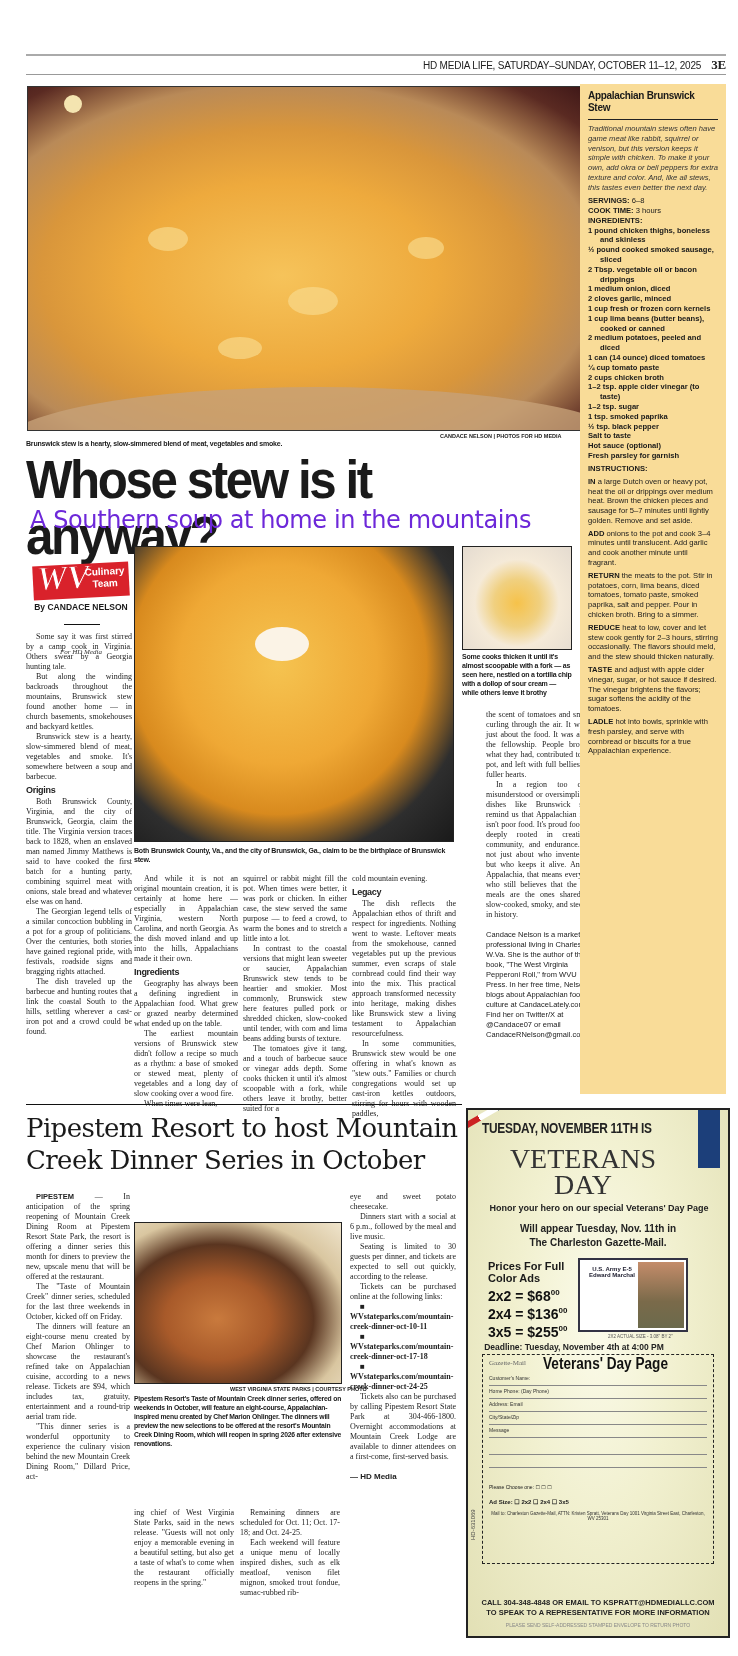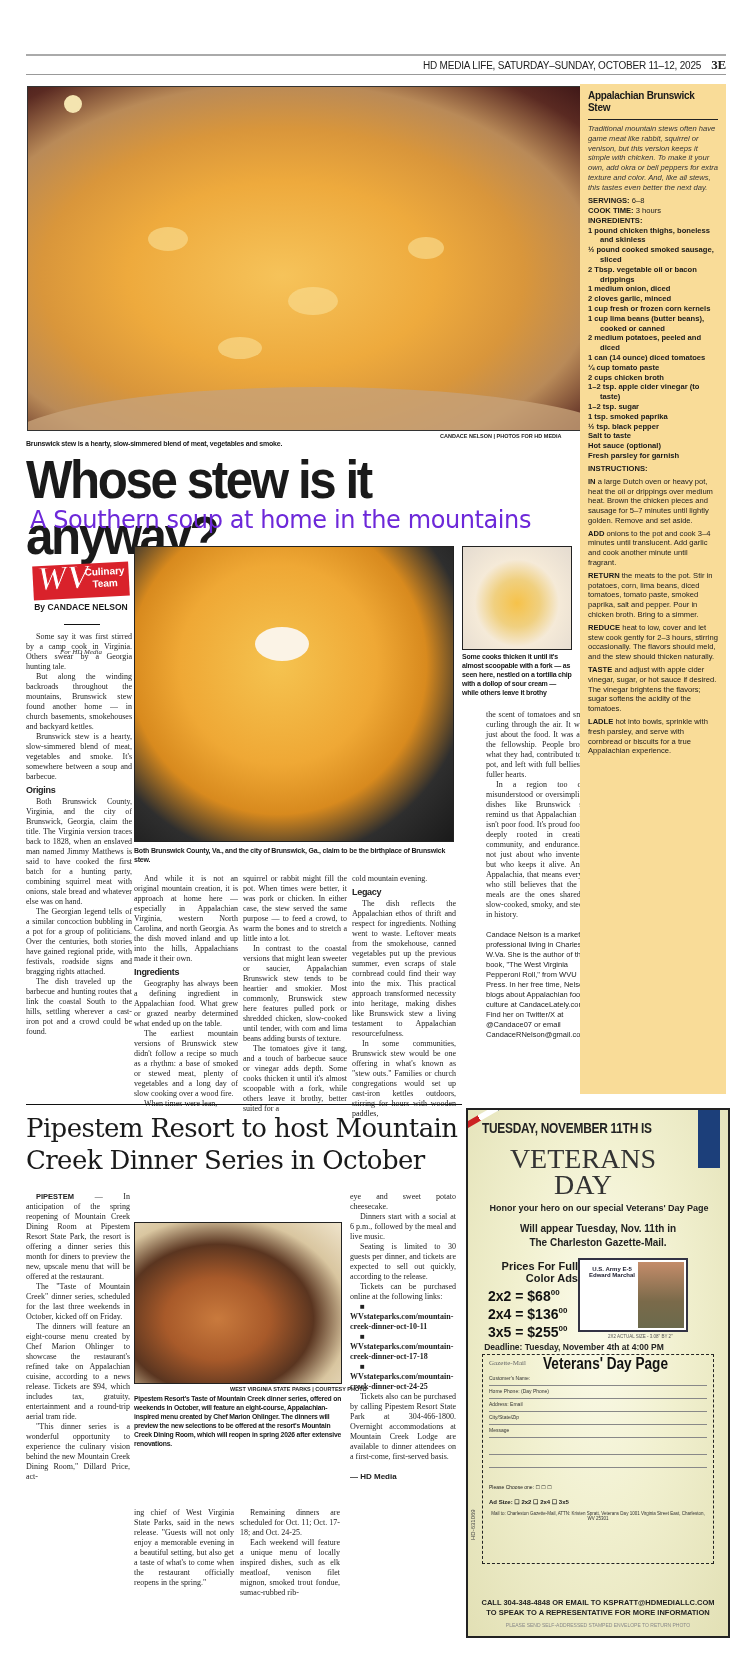--- a/index.html
+++ b/index.html
@@ -53,21 +53,21 @@
 
   .photo4 { left: 134px; top: 1222px; width: 208px; height: 162px; border: 1px solid #222;
     background: radial-gradient(ellipse at 40% 60%, #c97a3d 0%, #a85a2a 30%, #5a3520 55%, #d9c6a0 75%, #efe4cc 100%); }
 
   .ad { left: 466px; top: 1108px; width: 264px; height: 530px; border: 2px solid #222;
     background: radial-gradient(ellipse at 50% 40%, #fbfbea 0%, #f1f0cf 45%, #e2e0b5 100%); font-family: "Liberation Sans", sans-serif; overflow: hidden; }
   .ad .top { position: absolute; left: 14px; top: 10px; font-weight: bold; font-size: 14px; letter-spacing: -0.3px; color: #222; transform: scaleX(0.85); transform-origin: left; }
   .ad .big { position: absolute; left: 0; width: 230px; text-align: center; font-family: "Liberation Serif", serif; font-size: 28px; line-height: 26px; color: #333; }
   .ad .honor { position: absolute; left: 6px; top: 93px; width: 250px; font-weight: bold; font-size: 9px; color: #222; text-align: center; }
   .ad .appear { position: absolute; left: 10px; top: 112px; width: 240px; text-align: center; font-weight: bold; font-size: 10px; line-height: 14px; color: #222; }
-  .ad .prices-t { position: absolute; left: 20px; top: 150px; width: 90px; text-align: right; font-weight: bold; font-size: 11px; line-height: 12px; }
+  .ad .prices-t { position: absolute; left: 20px; top: 150px; width: 90px; text-align: left; font-weight: bold; font-size: 11px; line-height: 12px; }
   .ad .price { position: absolute; left: 20px; font-weight: bold; font-size: 14px; color: #111; }
   .ad .price sup { font-size: 8px; }
   .ad .vet { position: absolute; left: 110px; top: 148px; width: 110px; height: 74px; background: #fff; border: 2px solid #334; }
   .ad .vet .name { position: absolute; left: 2px; top: 6px; width: 60px; font-size: 6px; font-weight: bold; color: #223; text-align: center; }
   .ad .vet .face { position: absolute; right: 2px; top: 2px; width: 46px; height: 66px; background: linear-gradient(#c48c6a, #7a6a4a 60%, #6b6a4c); }
   .ad .size-note { position: absolute; left: 140px; top: 224px; font-size: 4.5px; color: #555; }
   .ad .deadline { position: absolute; left: 0; top: 232px; width: 212px; text-align: center; font-weight: bold; font-size: 8.5px; color: #222; }
   .ad .form { position: absolute; left: 14px; top: 244px; width: 232px; height: 210px; border: 1px dashed #222; padding: 4px 6px; }
   .ad .form .gm { font-family: "Liberation Serif", serif; font-size: 7px; color: #666; }
   .ad .form .ft { position: absolute; left: 60px; top: 0; font-weight: bold; font-size: 16px; color: #111; transform: scaleX(0.85); transform-origin: left; }
@@ -121,21 +121,21 @@
 </div>
 
 <div class="abs photo2">
     <div class="cream"></div>
   </div>
 <div class="abs cutline" style="left:134px;top:846px;width:320px;line-height:9px;">Both Brunswick County, Va., and the city of Brunswick, Ga., claim to be the birthplace of Brunswick stew.</div>
 <div class="abs photo3"></div>
 <div class="abs cutline-small" style="left:462px;top:652px;width:110px;">Some cooks thicken it until it's almost scoopable with a fork — as seen here, nestled on a tortilla chip with a dollop of sour cream — while others leave it brothy</div>
 
 <div class="col" style="left:134px;top:874px;width:104px;">
-  <p>And while it is not an original mountain creation, it is approach at home here — especially in Appalachian Virginia, western North Carolina, and north Georgia. As the dish moved inland and up into the hills, Appalachians made it their own.</p>
+  <p>And while it is not an original mountain creation, it is certainly at home here — especially in Appalachian Virginia, western North Carolina, and north Georgia. As the dish moved inland and up into the hills, Appalachians made it their own.</p>
   <h4>Ingredients</h4>
   <p>Geography has always been a defining ingredient in Appalachian food. What grew or grazed nearby determined what ended up on the table.</p>
   <p>The earliest mountain versions of Brunswick stew didn't follow a recipe so much as a rhythm: a base of smoked or stewed meat, plenty of vegetables and a long day of slow cooking over a wood fire.</p>
   <p>When times were lean,</p>
 </div>
 
 <div class="col" style="left:243px;top:874px;width:104px;">
   <p style="text-indent:0">squirrel or rabbit might fill the pot. When times were better, it was pork or chicken. In either case, the stew served the same purpose — to feed a crowd, to warm the bones and to stretch a little into a lot.</p>
   <p>In contrast to the coastal versions that might lean sweeter or saucier, Appalachian Brunswick stew tends to be heartier and smokier. Most commonly, Brunswick stew here features pulled pork or shredded chicken, slow-cooked until tender, with corn and lima beans adding bursts of texture.</p>
   <p>The tomatoes give it tang, and a touch of barbecue sauce or vinegar adds depth. Some cooks thicken it until it's almost scoopable with a fork, while others leave it brothy, better suited for a</p>

